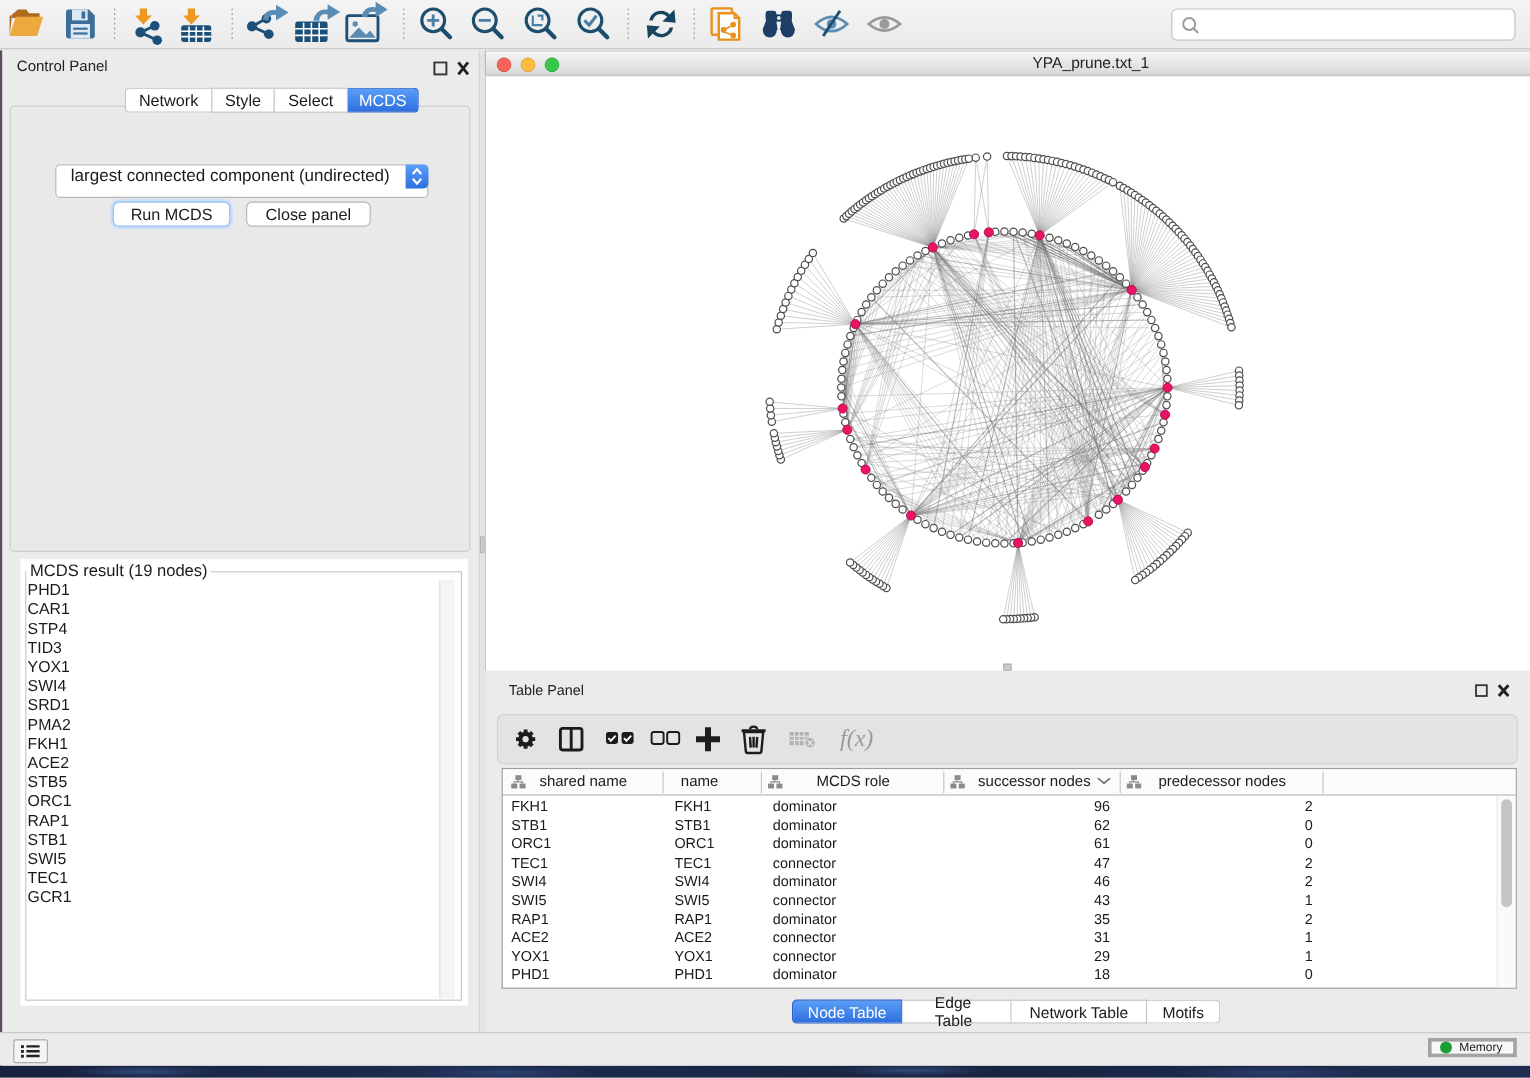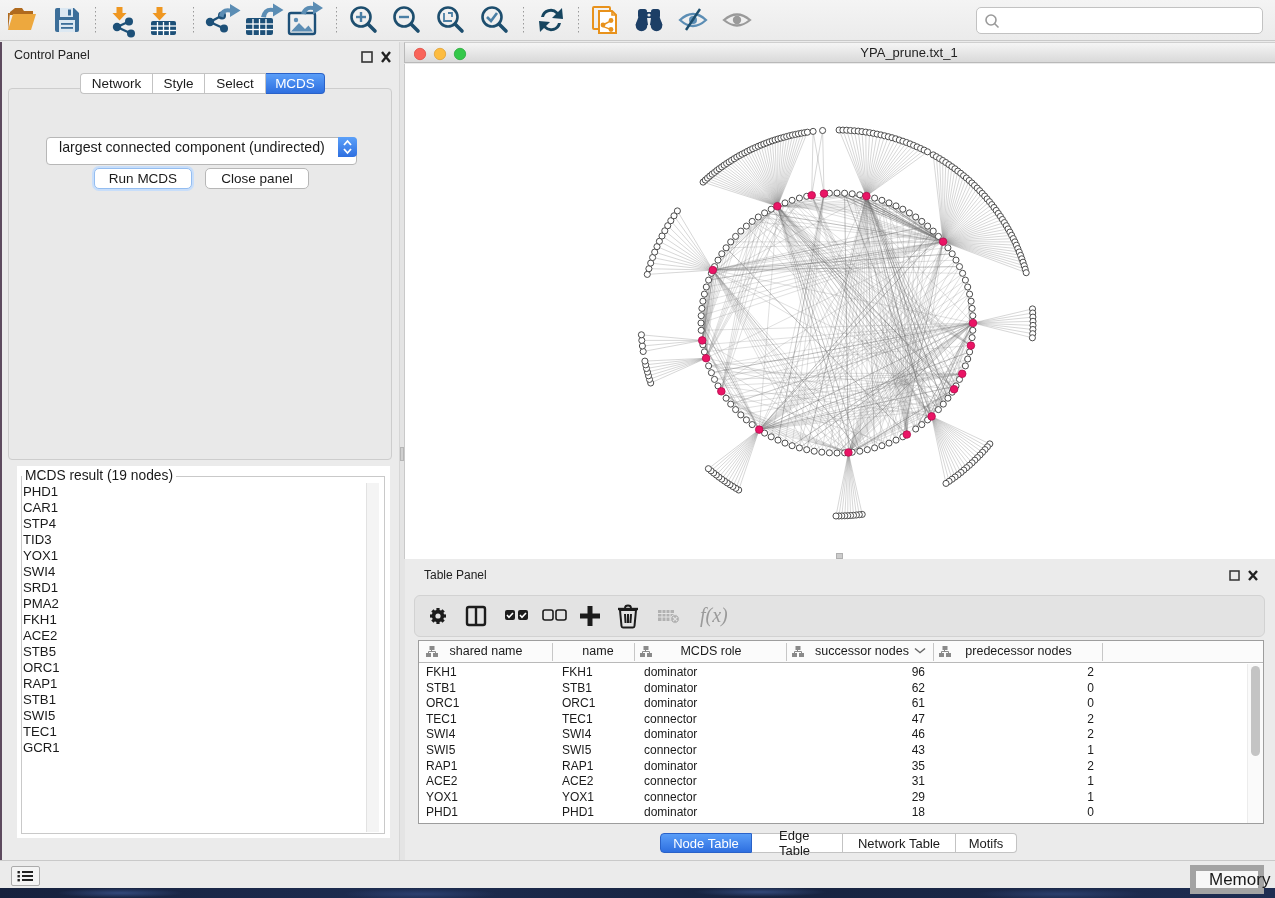--- a/index.html
+++ b/index.html
@@ -175,21 +175,21 @@
 <div class="abs" style="left:2px;top:42px;width:397px;height:818px;background:#ebebeb;">
   <div class="abs" style="left:12px;top:6px;font-size:12.5px;color:#222;">Control Panel</div>
   <svg width="36" height="14" style="position:absolute;left:358px;top:9px">
     <rect x="2" y="1" width="10" height="10" fill="none" stroke="#333" stroke-width="1.6"></rect>
     <path d="M22 1 L30 11 M30 1 L22 11" stroke="#222" stroke-width="2.4"></path>
   </svg>
 
   <div class="abs" style="left:6px;top:46px;width:384px;height:372px;border:1px solid #cdcdcd;border-radius:4px;background:#e9e9e9;"></div>
 
   <div class="abs" style="left:78px;top:31px;height:21px;display:flex;font-size:13.5px;">
-    <div style="width:72px;background:#fff;border:1px solid #c3c3c3;border-right:none;border-radius:4px 0 0 4px;display:flex;align-items:center;justify-content:center;">Network</div>
+    <div style="width:72px;background:#fff;border:1px solid #c3c3c3;border-right:none;border-radius:4px 0 0 4px;display:flex;align-items:center;justify-content:center;margin-left:24px;">Network</div>
     <div style="width:52px;background:#fff;border:1px solid #c3c3c3;border-right:none;display:flex;align-items:center;justify-content:center;">Style</div>
     <div style="width:62px;background:#fff;border:1px solid #c3c3c3;display:flex;align-items:center;justify-content:center;">Select</div>
     <div style="width:59px;background:linear-gradient(#5a9ef8,#2e6fe0);border:1px solid #2a62c8;border-left:none;border-radius:0 4px 4px 0;display:flex;align-items:center;justify-content:center;color:#fff;">MCDS</div>
   </div>
 
 
   <div class="abs" style="left:44px;top:95px;width:311px;height:28px;background:#ffffff;border:1px solid #b7b7b7;border-radius:4px;">
     <div class="abs" style="left:12px;top:1px;font-size:14.2px;">largest connected component (undirected)</div>
     <div class="abs" style="right:-1px;top:-1px;width:19px;height:20px;background:linear-gradient(#5ba0f9,#2e6fe0);border-radius:0 4px 4px 0;">
       <svg width="19" height="20">
@@ -1152,21 +1152,21 @@
         <g transform="translate(520,5)">
             <rect x="3.5" y="0" width="5" height="4"></rect>
             <rect x="0" y="7" width="5" height="4"></rect>
             <rect x="7" y="7" width="5" height="4"></rect>
             <path d="M5.5 4 L5.5 6 M2.5 7 L2.5 5.5 L9.5 5.5 L9.5 7" stroke="#8a8a8a" fill="none"></path>
           </g>
       </g>
       <path d="M496 10 l5 5 l5 -5" fill="none" stroke="#666" stroke-width="1.4" transform="translate(0,-1) scale(1,0.85)"></path>
     </svg>
     <div class="abs" style="left:0;top:3px;width:134px;text-align:center;font-size:12.5px;">shared name</div>
-    <div class="abs" style="left:138px;top:3px;width:82px;text-align:center;font-size:12.5px;">name</div>
+    <div class="abs" style="left:123px;top:3px;width:82px;text-align:center;font-size:12.5px;">name</div>
     <div class="abs" style="left:216px;top:3px;width:152px;text-align:center;font-size:12.5px;">MCDS role</div>
     <div class="abs" style="left:374px;top:3px;width:138px;text-align:center;font-size:12.5px;">successor nodes</div>
     <div class="abs" style="left:515px;top:3px;width:169px;text-align:center;font-size:12.5px;">predecessor nodes</div>
 
     <div class="abs" style="left:0;top:24px;font-size:12px;line-height:15.6px;">
       <div class="abs" style="left:7px;width:120px;">FKH1<br>STB1<br>ORC1<br>TEC1<br>SWI4<br>SWI5<br>RAP1<br>ACE2<br>YOX1<br>PHD1</div>
       <div class="abs" style="left:143px;width:120px;">FKH1<br>STB1<br>ORC1<br>TEC1<br>SWI4<br>SWI5<br>RAP1<br>ACE2<br>YOX1<br>PHD1</div>
       <div class="abs" style="left:225px;width:160px;">dominator<br>dominator<br>dominator<br>connector<br>dominator<br>connector<br>dominator<br>connector<br>connector<br>dominator</div>
       <div class="abs" style="left:368px;width:138px;text-align:right;">96<br>62<br>61<br>47<br>46<br>43<br>35<br>31<br>29<br>18</div>
       <div class="abs" style="left:515px;width:160px;text-align:right;">2<br>0<br>0<br>2<br>2<br>1<br>2<br>1<br>1<br>0</div>
@@ -1193,16 +1193,16 @@
           <line x1="10" y1="9" x2="21" y2="9"></line>
           <line x1="10" y1="13" x2="21" y2="13"></line>
         </g>
       <g fill="#222">
           <rect x="5.5" y="4" width="2.4" height="2.4"></rect>
           <rect x="5.5" y="8" width="2.4" height="2.4"></rect>
           <rect x="5.5" y="12" width="2.4" height="2.4"></rect>
         </g>
     </svg>
   </div>
-  <div class="abs" style="left:1190px;top:4px;width:74px;height:29px;background:#f7f7f7;border:6px solid #a3a3a3;display:flex;align-items:center;font-size:17px;">
+  <div class="abs" style="left:1190px;top:4px;width:74px;height:16px;background:#f7f7f7;border:3px solid #a3a3a3;display:flex;align-items:center;font-size:10px;">
     <span style="width:10px;height:10px;border-radius:50%;background:#1d9e35;margin:0 6px 0 7px;"></span>Memory
   </div>
 </div>
 
 </body></html>

